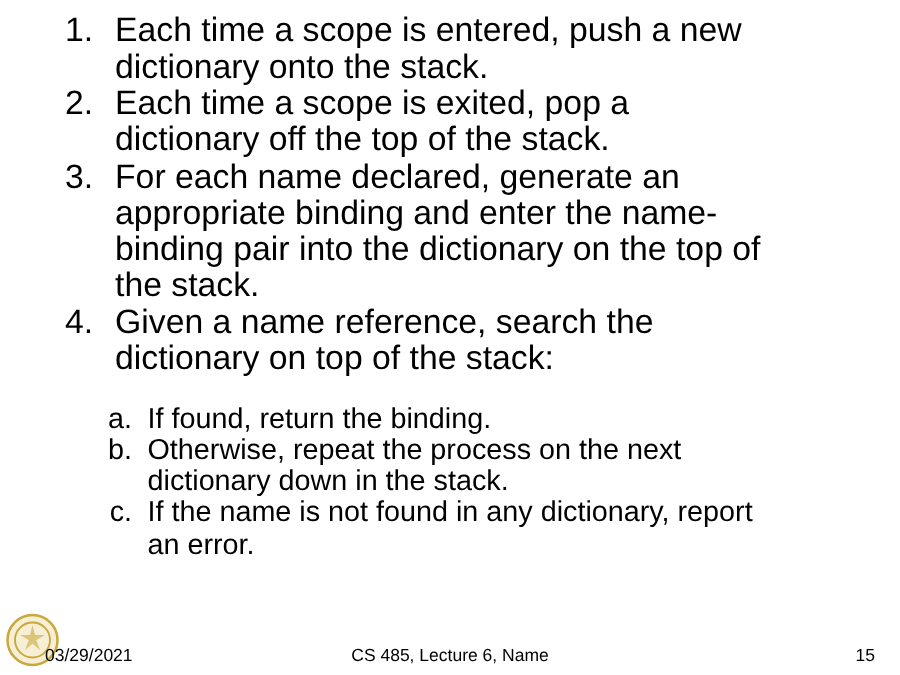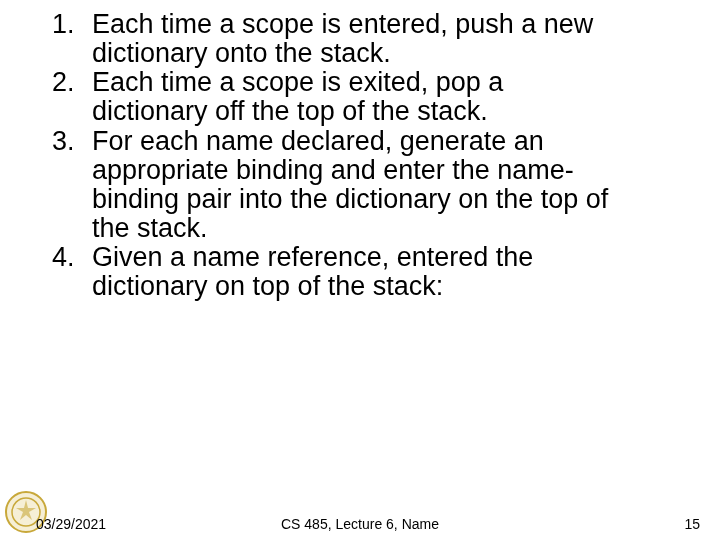--- a/index.html
+++ b/index.html
@@ -78,23 +78,28 @@
 </style>
 </head>
 <body>
 
 <div class="slide">
 
   <ol class="main-list">
     <li><span>Each time a scope is entered, push a new dictionary onto the stack.</span></li>
     <li><span>Each time a scope is exited, pop a dictionary off the top of the stack.</span></li>
     <li><span>For each name declared, generate an appropriate binding and enter the name-binding pair into the dictionary on the top of the stack.</span></li>
-    <li><span>Given a name reference, entered the dictionary on top of the stack:</span></li>
+    <li><span>Given a name reference, search the dictionary on top of the stack:</span></li>
   </ol>
 
+  <ol class="sub-list">
+    <li><span>If found, return the binding.</span></li>
+    <li><span>Otherwise, repeat the process on the next dictionary down in the stack.</span></li>
+    <li><span>If the name is not found in any dictionary, report an error.</span></li>
+  </ol>
 
   <div class="seal">
     <svg viewBox="0 0 44 44">
       <circle cx="22" cy="22" r="20" fill="#f6efd6" stroke="#c8a83a" stroke-width="2"></circle>
       <circle cx="22" cy="22" r="14" fill="none" stroke="#c8a83a" stroke-width="1.5"></circle>
       <path d="M22 10 L24 18 L32 18 L25 22 L28 30 L22 25 L16 30 L19 22 L12 18 L20 18 Z" fill="#c8a83a" opacity="0.6"></path>
     </svg>
   </div>
 
   <div class="footer">

